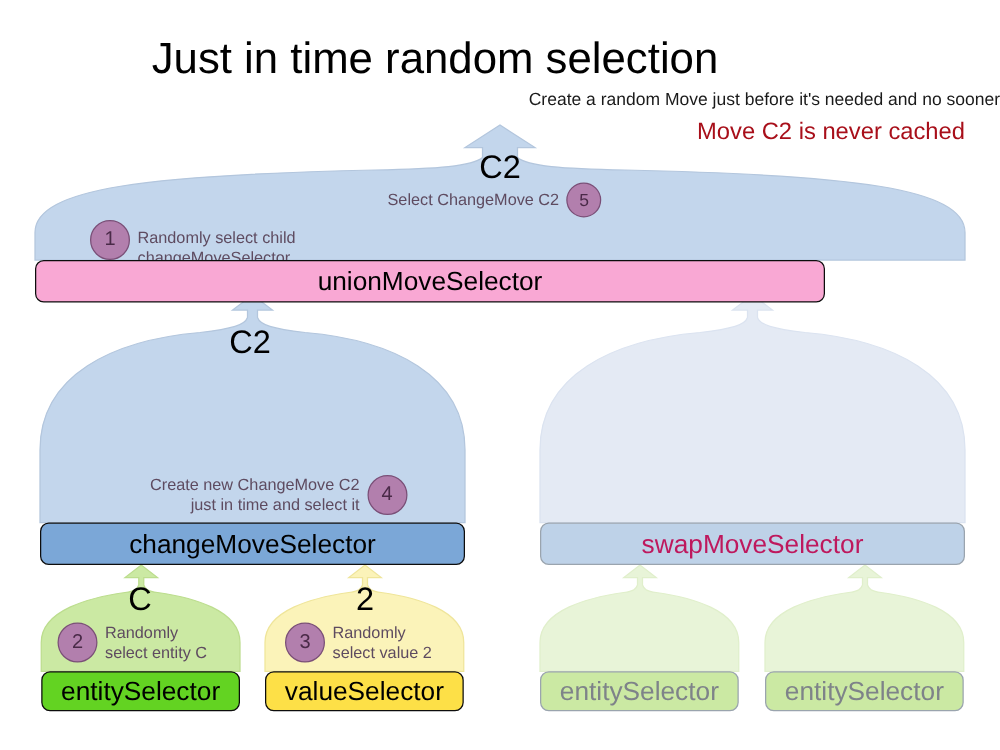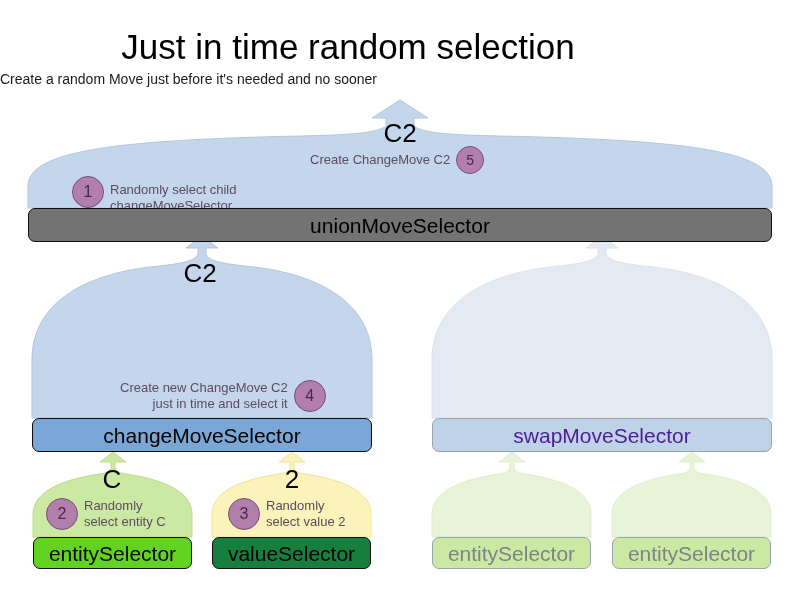--- a/index.html
+++ b/index.html
@@ -35,21 +35,21 @@
     width: 696px;
     text-align: center;
     font-size: 35px;
     color: #000000;
     letter-spacing: 0px;
   }
   .subtitle {
     left: 0;
     top: 71px;
     width: 800px;
-    text-align: left;
+    text-align: right;
     font-size: 14px;
     color: #1a1a1a;
   }
   .note-red {
     left: 0;
     top: 95px;
     width: 772px;
     text-align: right;
     font-size: 19px;
     color: #a80f1a;
@@ -61,23 +61,23 @@
     border-radius: 7px;
     display: flex;
     align-items: center;
     justify-content: center;
     text-align: center;
     line-height: 1;
   }
   .node-union {
     left: 28px;
     top: 208px;
-    width: 744px;
+    width: 632px;
     height: 34px;
-    background: #737373;
+    background: #f9a8d4;
     border: 1.6px solid #0d0d0d;
     font-size: 21px;
     color: #000000;
   }
   .node-change {
     left: 32px;
     top: 418px;
     width: 340px;
     height: 34px;
     background: #7ba7d7;
@@ -86,38 +86,38 @@
     color: #000000;
   }
   .node-swap {
     left: 432px;
     top: 418px;
     width: 340px;
     height: 34px;
     background: #bed2e8;
     border: 1.6px solid #9aa4ae;
     font-size: 21px;
-    color: #4c1d95;
+    color: #be185d;
   }
   .node-entity-active {
     left: 33px;
     top: 537px;
     width: 159px;
     height: 32px;
     background: #63d322;
     border: 1.6px solid #0d0d0d;
     font-size: 21px;
     color: #000000;
   }
   .node-value-active {
     left: 212px;
     top: 537px;
     width: 159px;
     height: 32px;
-    background: #15803d;
+    background: #fde047;
     border: 1.6px solid #0d0d0d;
     font-size: 21px;
     color: #000000;
   }
   .node-entity-faded-1 {
     left: 432px;
     top: 537px;
     width: 159px;
     height: 32px;
     background: #cbe9a3;
@@ -289,35 +289,36 @@
              L 705 462
              L 694 462
              L 694 468
              C 695 471 697 473 705 474
              C 733 478 771 488 771 514
              L 771 537 Z" fill="#e8f4d8" stroke="#e0efcb" stroke-width="1"></path>
   </svg>
 
   <div class="txt title">Just in time random selection</div>
   <div class="txt subtitle">Create a random Move just before it's needed and no sooner</div>
+  <div class="txt note-red">Move C2 is never cached</div>
 
   <div class="txt flow-label flow-c2-top">C2</div>
   <div class="txt flow-label flow-c2-mid">C2</div>
   <div class="txt flow-label flow-c-green">C</div>
   <div class="txt flow-label flow-2-yellow">2</div>
 
   <div class="step step-1">
     <div class="badge">1</div>
     <div class="step-text">Randomly select child
 changeMoveSelector</div>
   </div>
 
   <div class="step step-5">
     <div class="badge badge-sm">5</div>
-    <div class="step-text">Create ChangeMove C2</div>
+    <div class="step-text">Select ChangeMove C2</div>
   </div>
 
   <div class="step step-4">
     <div class="badge">4</div>
     <div class="step-text">Create new ChangeMove C2
 just in time and select it</div>
   </div>
 
   <div class="step step-2">
     <div class="badge">2</div>

